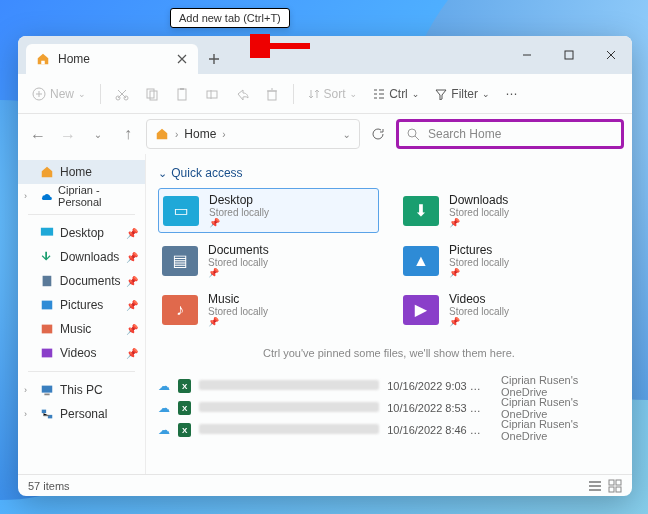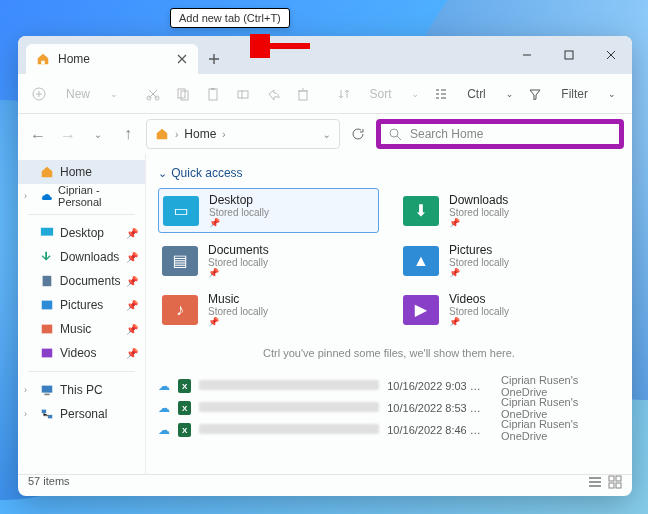--- a/index.html
+++ b/index.html
@@ -9,28 +9,28 @@
 .ws2 { width: 500px; height: 500px; background: radial-gradient(circle at 70% 30%, #a0d8ff, #4590e0); right: -250px; top: -100px; }
 .window { position: absolute; left: 18px; top: 36px; width: 614px; height: 460px; background: #fcfdfd; border-radius: 8px; box-shadow: 0 8px 32px rgba(0,0,0,0.25); display: flex; flex-direction: column; overflow: hidden; }
 .tabstrip { height: 38px; background: #dee7ef; display: flex; align-items: flex-end; padding-left: 8px; position: relative; }
 .tab { height: 30px; background: #fcfdfd; border-radius: 6px 6px 0 0; display: flex; align-items: center; padding: 0 8px 0 10px; gap: 8px; width: 172px; font-size: 12px; color: #333; }
 .tab-close { width: 16px; height: 16px; margin-left: auto; display: flex; align-items: center; justify-content: center; color: #555; cursor: pointer; }
 .newtab { width: 32px; height: 30px; display: flex; align-items: center; justify-content: center; color: #555; cursor: pointer; font-size: 16px; }
 .winctrl { position: absolute; right: 0; top: 0; height: 38px; display: flex; }
 .winbtn { width: 42px; display: flex; align-items: center; justify-content: center; color: #333; cursor: pointer; }
 .tooltip { position: absolute; left: 170px; top: 8px; background: #fff; border: 1px solid #000000; border-radius: 3px; padding: 3px 8px; font-size: 11px; color: #333; box-shadow: 0 2px 6px rgba(0,0,0,0.15); z-index: 10; }
 .toolbar { height: 40px; border-bottom: 1px solid #e5e5e5; display: flex; align-items: center; padding: 0 8px; gap: 4px; color: #888; }
-.tbtn { height: 28px; padding: 0 6px; display: flex; align-items: center; gap: 20px; font-size: 12px; border-radius: 4px; cursor: pointer; }
+.tbtn { height: 28px; padding: 0 6px; display: flex; align-items: center; gap: 4px; font-size: 12px; border-radius: 4px; cursor: pointer; }
 .tbtn.disabled { color: #bbb; }
 .divider { width: 1px; height: 20px; background: #e0e0e0; margin: 0 4px; }
 .navrow { height: 40px; display: flex; align-items: center; padding: 0 8px; gap: 6px; }
 .navbtn { width: 24px; height: 24px; display: flex; align-items: center; justify-content: center; color: #888; cursor: pointer; }
 .addressbar { flex: 1; height: 30px; border: 1px solid #ddd; border-radius: 4px; display: flex; align-items: center; padding: 0 8px; gap: 6px; font-size: 12px; color: #333; }
 .addressbar .chev { color: #888; font-size: 10px; }
-.searchbox { width: 248px; height: 30px; border: 5px solid #a21caf; border-radius: 4px; display: flex; align-items: center; padding: 0 8px; gap: 8px; font-size: 12px; color: #888; }
+.searchbox { width: 228px; height: 30px; border: 3px solid #a21caf; border-radius: 4px; display: flex; align-items: center; padding: 0 8px; gap: 8px; font-size: 12px; color: #888; }
 .content { flex: 1; display: flex; overflow: hidden; }
 .sidebar { width: 128px; border-right: 1px solid #ececec; padding: 6px 0; font-size: 12px; overflow-y: auto; }
 .side-item { height: 24px; display: flex; align-items: center; padding: 0 6px; gap: 6px; color: #333; cursor: pointer; }
 .side-item.active { background: #e3ecf4; }
 .side-item .pin { margin-left: auto; color: #bbb; font-size: 10px; }
 .side-chev { width: 10px; color: #888; font-size: 9px; }
 .side-sep { height: 1px; background: #e8e8e8; margin: 6px 10px; }
 .main { flex: 1; overflow-y: auto; padding: 8px 12px; position: relative; }
 .section-head { font-size: 12px; color: #1a4f8b; margin: 4px 0 8px 0; cursor: pointer; }
 .section-head::before { content: "⌄"; display: inline-block; margin-right: 4px; color: #1a4f8b; font-size: 11px; }
@@ -42,21 +42,21 @@
 .qa-text .s { font-size: 10px; color: #888; }
 .qa-text .p { font-size: 9px; color: #bbb; }
 .fav-empty { font-size: 11px; color: #888; text-align: center; margin: 16px 0; }
 .recent-row { display: flex; align-items: center; gap: 8px; height: 22px; font-size: 11px; color: #555; }
 .recent-row .blur { background: #e0e0e0; height: 10px; border-radius: 2px; filter: blur(1px); }
 .recent-row .name { flex: 1; }
 .recent-row .date { width: 112px; }
 .recent-row .loc { width: 126px; color: #777; }
 .cloud-icon { color: #3a9de0; font-size: 12px; }
 .xl-icon { width: 14px; height: 14px; background: #1d6f42; border-radius: 2px; display: flex; align-items: center; justify-content: center; color: #fff; font-size: 8px; font-weight: bold; }
-.statusbar { height: 22px; border-top: 1px solid #e5e5e5; display: flex; align-items: flex-start; padding: 0 10px; font-size: 11px; color: #555; }
+.statusbar { height: 22px; border-top: 1px solid #e5e5e5; display: flex; align-items: center; padding: 0 10px; font-size: 11px; color: #555; }
 .statusbar .views { margin-left: auto; display: flex; gap: 6px; }
 .arrow { position: absolute; left: 250px; top: 34px; z-index: 20; }
 .icon-sm { width: 14px; height: 14px; }
 svg { display: block; }
 </style>
 </head>
 <body>
 
 <div class="wallpaper-shape ws1"></div>
 <div class="wallpaper-shape ws2"></div>

